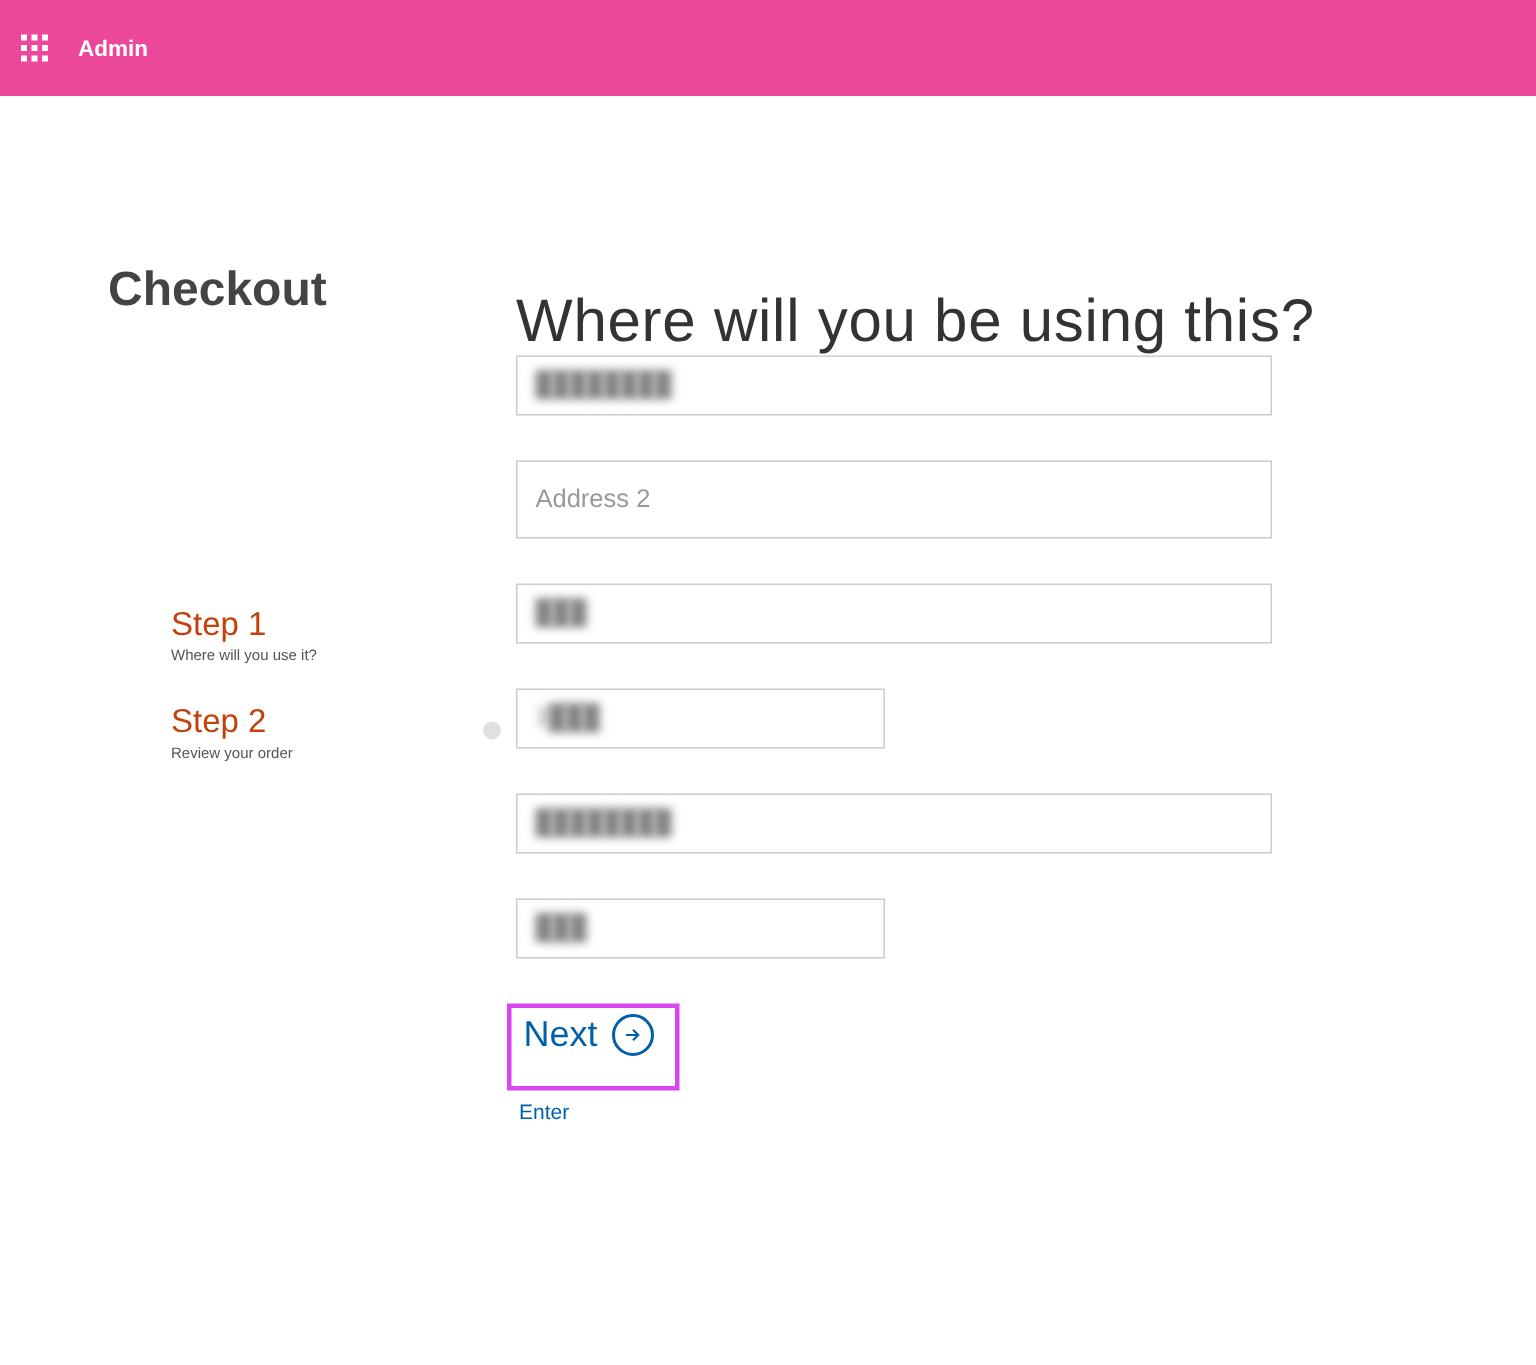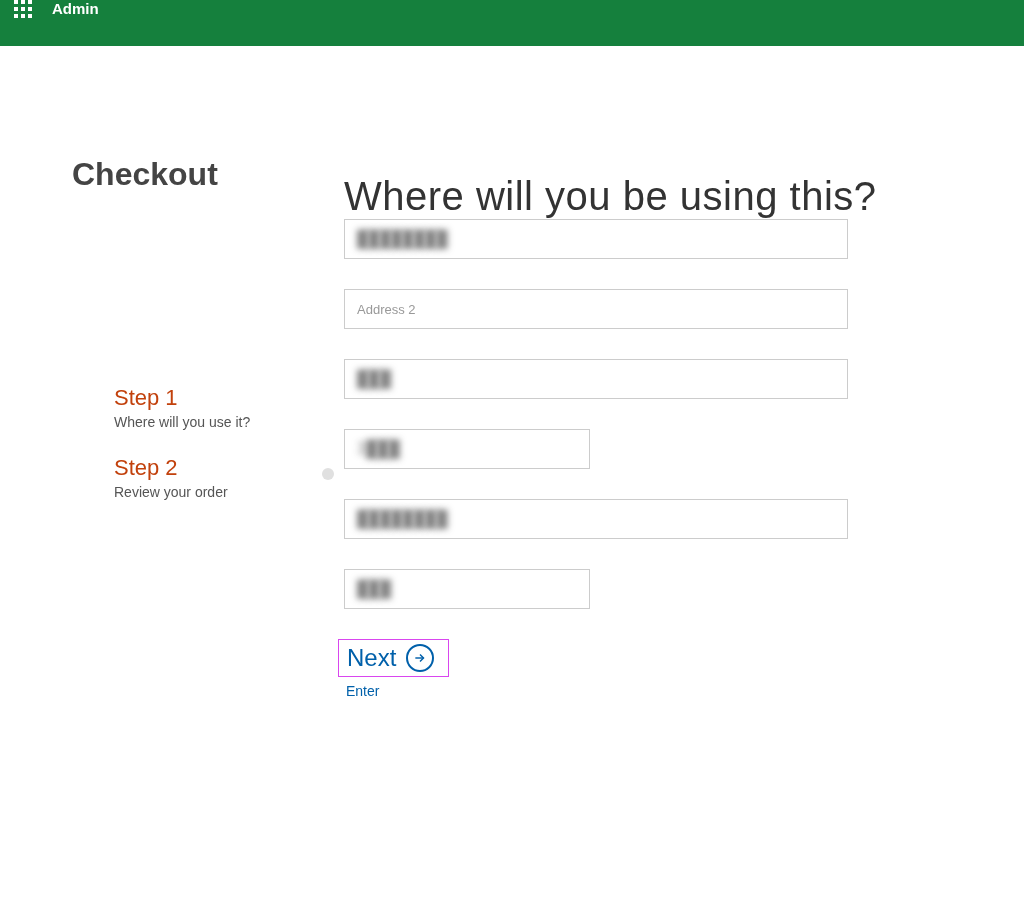--- a/index.html
+++ b/index.html
@@ -9,23 +9,24 @@
     }
     body {
       font-family: "Segoe UI", "Segoe UI Light", Arial, sans-serif;
       background: #ffffff;
       width: 1024px;
       height: 910px;
       overflow: hidden;
       color: #333;
     }
     .top-bar {
-      background: #15803d;
-      height: 46px;
+      background: #ec4899;
+      height: 64px;
       display: flex;
+      align-items: center;
       padding-left: 14px;
       color: #fff;
     }
     .waffle-icon {
       width: 18px;
       height: 18px;
       display: grid;
       grid-template-columns: repeat(3, 4px);
       grid-template-rows: repeat(3, 4px);
       gap: 3px;
@@ -65,21 +66,21 @@
       margin-bottom: 26px;
       position: relative;
     }
     .step-title {
       font-size: 22px;
       font-weight: 300;
       color: #c2410c;
       line-height: 1.1;
     }
     .step-sub {
-      font-size: 14px;
+      font-size: 10px;
       color: #555;
       margin-top: 4px;
     }
     .step-dot {
       position: absolute;
       right: 10px;
       top: 12px;
       width: 12px;
       height: 12px;
       border-radius: 50%;
@@ -101,47 +102,47 @@
       font-size: 13px;
       color: #666;
       margin-top: 8px;
       margin-bottom: 40px;
     }
     .field-row {
       margin-bottom: 30px;
     }
     .text-input {
       width: 504px;
-      height: 40px;
+      height: 52px;
       border: 1px solid #ccc;
       padding: 8px 12px;
-      font-size: 13px;
+      font-size: 17px;
       font-family: inherit;
       color: #333;
       outline: none;
       background: #fff;
     }
     .text-input::placeholder {
       color: #999;
     }
     .blur-text {
       color: transparent;
       text-shadow: 0 0 6px rgba(120,120,120,0.9);
       user-select: none;
     }
     .actions {
       margin-top: 0px;
       position: relative;
       left: 0;
     }
     .next-btn-wrap {
-      border: 1px solid #d946ef;
+      border: 3px solid #d946ef;
       display: inline-flex;
       align-items: center;
-      padding: 4px 14px 4px 8px;
+      padding: 4px 14px 20px 8px;
       margin-left: -6px;
     }
     .next-btn {
       display: inline-flex;
       align-items: center;
       color: #0060aa;
       font-size: 24px;
       font-weight: 400;
       cursor: pointer;
       background: none;

